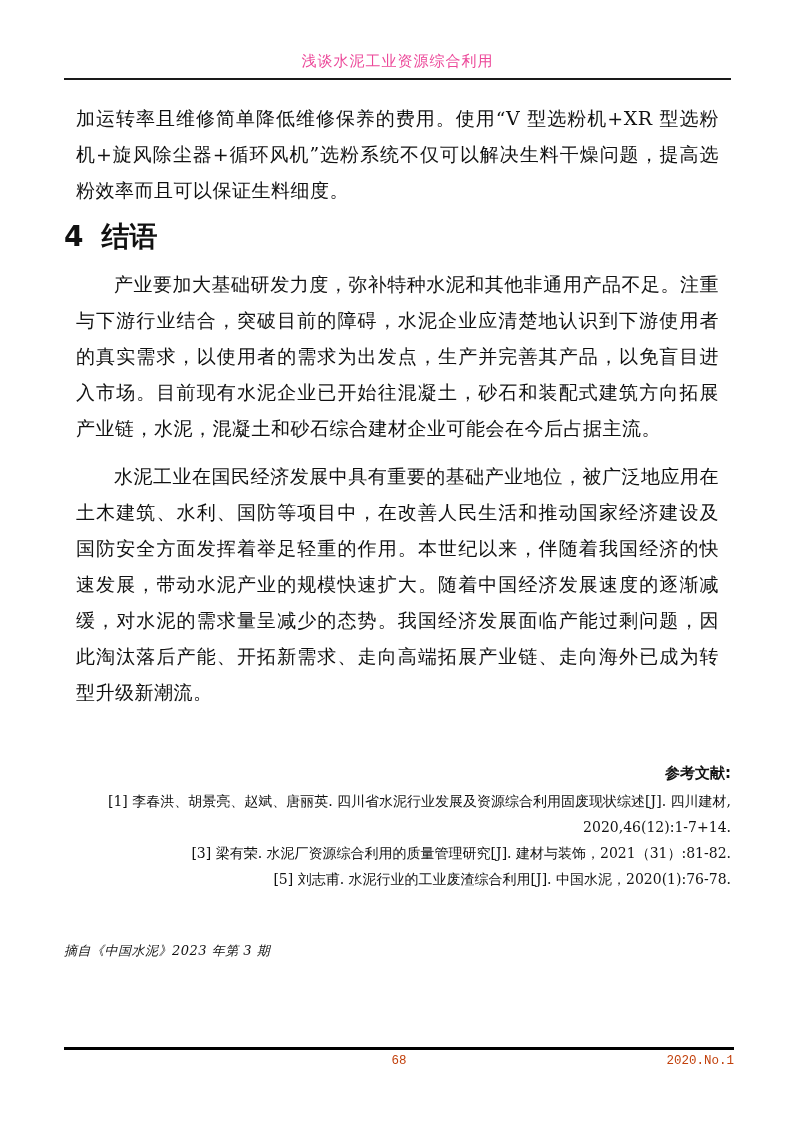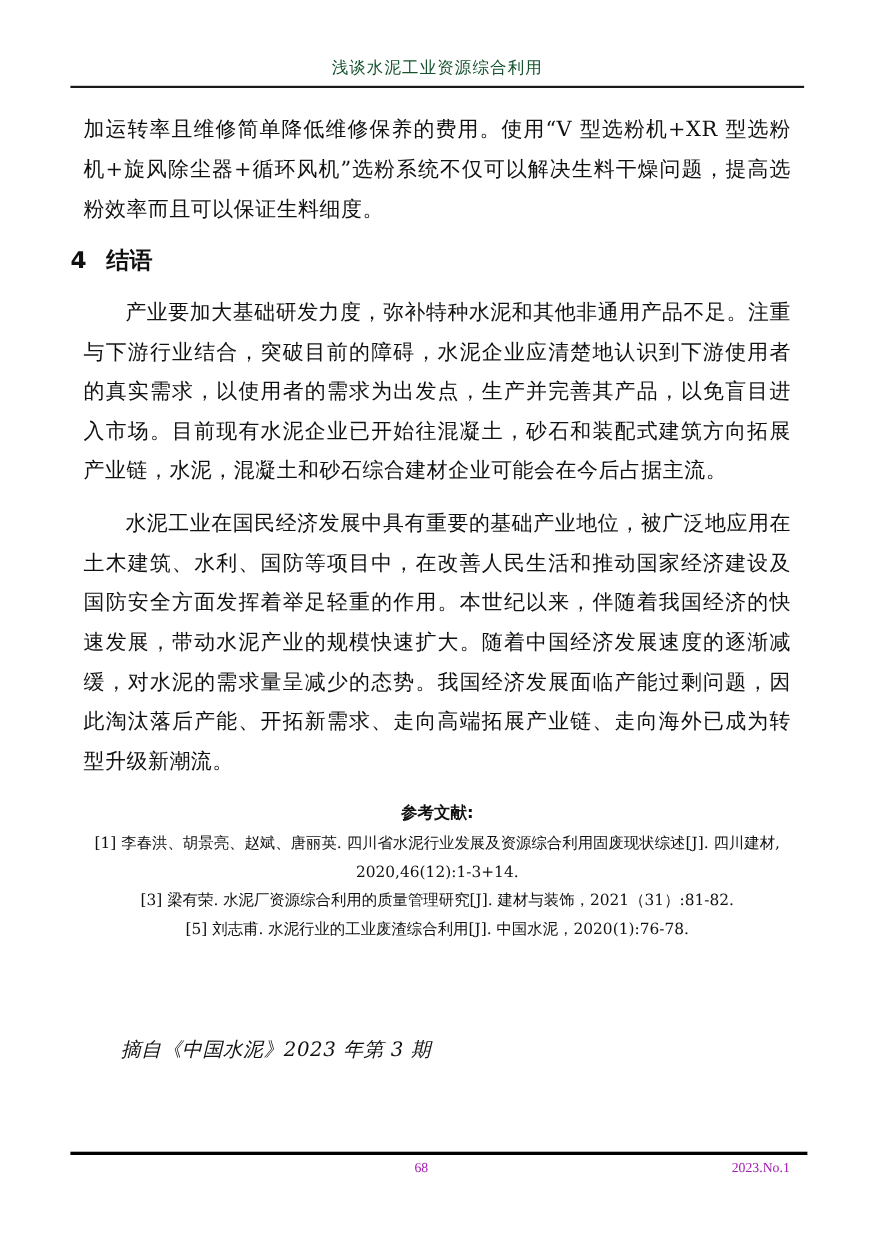--- a/index.html
+++ b/index.html
@@ -20,95 +20,94 @@
   .running-header {
     position: absolute;
     top: 52px;
     left: 64px;
     width: 667px;
     text-align: center;
     font-size: 15px;
     letter-spacing: 1px;
     padding-bottom: 7px;
     border-bottom: 2px solid #1a1a1a;
-    color: #14532d;
+    color: #ec4899;
   }
   .content {
     position: absolute;
     top: 88px;
     left: 64px;
     width: 667px;
     font-size: 19px;
     line-height: 36px;
     text-align: justify;
     letter-spacing: 0.5px;
   }
   .content p {
     margin: 12px;
   }
   .content p.indent {
     text-indent: 2em;
   }
   .section-heading {
     margin: 8px 0 6px 0;
     font-family: "DejaVu Sans", "Liberation Sans", sans-serif;
-    font-size: 21px;
+    font-size: 28px;
     font-weight: bold;
     line-height: 34px;
     letter-spacing: 0;
   }
   .section-heading .sec-num {
     margin-right: 18px;
   }
   .references {
     position: absolute;
-    top: 726px;
+    top: 760px;
     left: 64px;
     width: 667px;
     font-size: 14px;
     line-height: 26px;
-    text-align: center;
+    text-align: right;
   }
   .ref-heading {
     font-family: "DejaVu Sans", "Liberation Sans", sans-serif;
     font-weight: bold;
     font-size: 15px;
     line-height: 26px;
     margin-bottom: 2px;
   }
   .ref-item {
     margin: 0;
   }
   .source-note {
     position: absolute;
     top: 942px;
     left: 64px;
     width: 667px;
     font-style: italic;
-    font-size: 18px;
+    font-size: 13px;
     letter-spacing: 0.5px;
-    margin-left: 46px;
   }
   .footer-rule {
     position: absolute;
     top: 1047px;
     left: 64px;
     width: 670px;
     height: 3px;
     background: #000;
   }
   .footer-row {
     position: absolute;
     top: 1054px;
-    left: 48px;
+    left: 64px;
     width: 670px;
     height: 20px;
-    font-family: Liberation Serif, serif;
+    font-family: Liberation Mono, monospace;
     font-size: 12.5px;
-    color: #a21caf;
+    color: #c2410c;
   }
   .page-number {
     position: absolute;
     left: 0;
     width: 100%;
     text-align: center;
   }
   .issue-number {
     position: absolute;
     right: 0;
@@ -129,27 +128,27 @@
       <span class="sec-num">4</span><span>结语</span>
     </h2>
 
     <p class="indent">产业要加大基础研发力度，弥补特种水泥和其他非通用产品不足。注重与下游行业结合，突破目前的障碍，水泥企业应清楚地认识到下游使用者的真实需求，以使用者的需求为出发点，生产并完善其产品，以免盲目进入市场。目前现有水泥企业已开始往混凝土，砂石和装配式建筑方向拓展产业链，水泥，混凝土和砂石综合建材企业可能会在今后占据主流。</p>
 
     <p class="indent">水泥工业在国民经济发展中具有重要的基础产业地位，被广泛地应用在土木建筑、水利、国防等项目中，在改善人民生活和推动国家经济建设及国防安全方面发挥着举足轻重的作用。本世纪以来，伴随着我国经济的快速发展，带动水泥产业的规模快速扩大。随着中国经济发展速度的逐渐减缓，对水泥的需求量呈减少的态势。我国经济发展面临产能过剩问题，因此淘汰落后产能、开拓新需求、走向高端拓展产业链、走向海外已成为转型升级新潮流。</p>
   </div>
 
   <div class="references">
     <div class="ref-heading">参考文献:</div>
-    <p class="ref-item">[1]  李春洪、胡景亮、赵斌、唐丽英. 四川省水泥行业发展及资源综合利用固废现状综述[J]. 四川建材, 2020,46(12):1-3+14.</p>
+    <p class="ref-item">[1]  李春洪、胡景亮、赵斌、唐丽英. 四川省水泥行业发展及资源综合利用固废现状综述[J]. 四川建材, 2020,46(12):1-7+14.</p>
     <p class="ref-item">[3]  梁有荣. 水泥厂资源综合利用的质量管理研究[J]. 建材与装饰，2021（31）:81-82.</p>
     <p class="ref-item">[5]  刘志甫. 水泥行业的工业废渣综合利用[J]. 中国水泥，2020(1):76-78.</p>
   </div>
 
   <div class="source-note">摘自《中国水泥》2023 年第 3 期</div>
 
   <div class="footer-rule"></div>
 
   <div class="footer-row">
     <span class="page-number">68</span>
-    <span class="issue-number">2023.No.1</span>
+    <span class="issue-number">2020.No.1</span>
   </div>
 
 </div>
 
 </body></html>

